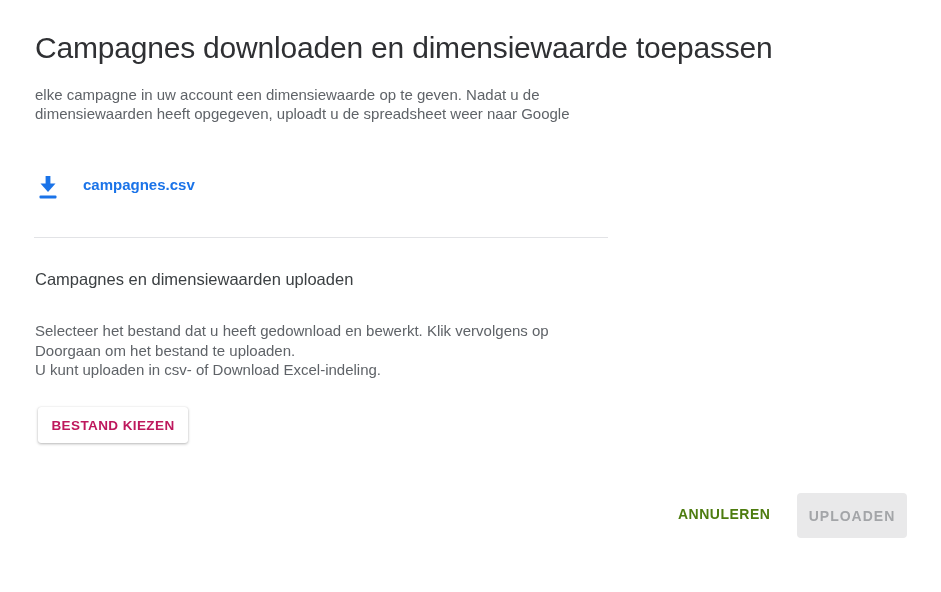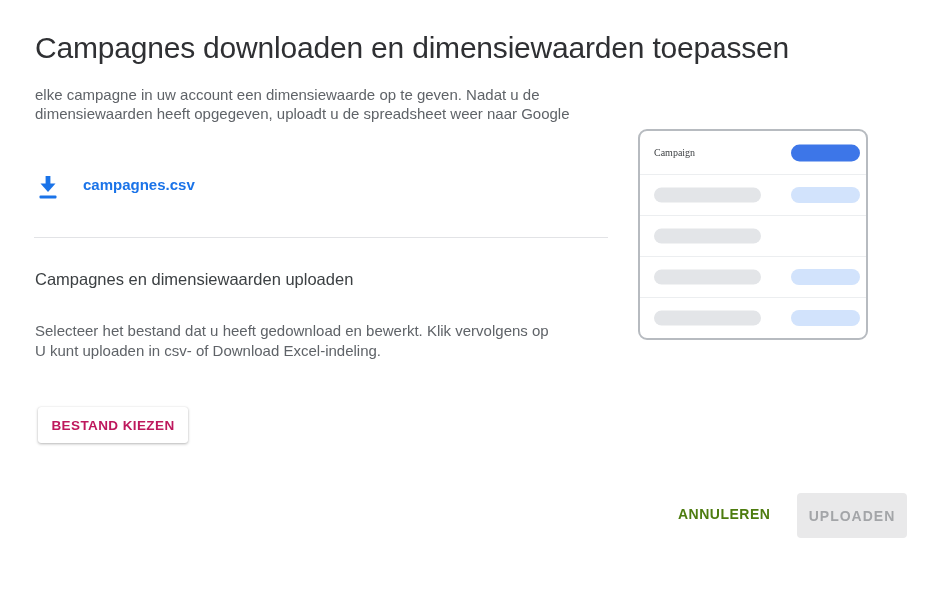--- a/index.html
+++ b/index.html
@@ -95,21 +95,21 @@
     font-family:inherit;font-size:14px;font-weight:700;color:var(--disabled-button-text);
     letter-spacing:1px;cursor:default;white-space:nowrap;
     display:flex;align-items:center;justify-content:center;
   }
 </style>
 </head>
 <body>
 
 <div class="dialog">
 
-  <h1 class="title">Campagnes downloaden en dimensiewaarden toepassen</h1>
+  <h1 class="title">Campagnes downloaden en dimensiewaarde toepassen</h1>
 
   <div class="para para-download">
     <div class="line">elke campagne in uw account een dimensiewaarde op te geven. Nadat u de</div>
     <div class="line">dimensiewaarden heeft opgegeven, uploadt u de spreadsheet weer naar Google</div>
   </div>
 
   <div class="download-row">
     <svg class="dl-icon" viewBox="0 0 18 23" xmlns="http://www.w3.org/2000/svg">
       <rect x="6.6" y="0" width="4.8" height="8.5" fill="var(--link-blue)"></rect>
       <polygon points="1.5,7.5 16.5,7.5 9,16" fill="var(--link-blue)"></polygon>
@@ -117,45 +117,23 @@
     </svg>
     <a class="file-link">campagnes.csv</a>
   </div>
 
   <div class="divider"></div>
 
   <h2 class="subheading">Campagnes en dimensiewaarden uploaden</h2>
 
   <div class="para para-upload">
     <div class="line">Selecteer het bestand dat u heeft gedownload en bewerkt. Klik vervolgens op</div>
+    <div class="line">Doorgaan om het bestand te uploaden.</div>
     <div class="line">U kunt uploaden in csv- of Download Excel-indeling.</div>
   </div>
 
   <button class="choose-btn">BESTAND KIEZEN</button>
 
-  <div class="illus-card">
-    <div class="illus-header">
-      <span class="illus-header-label">Campaign</span>
-      <div class="pill header-pill"></div>
-    </div>
-    <div>
-        <div class="illus-row">
-          <div class="pill left"></div>
-          <div class="pill right"></div>
-        </div>
-        <div class="illus-row">
-          <div class="pill left"></div>
-        </div>
-        <div class="illus-row">
-          <div class="pill left"></div>
-          <div class="pill right"></div>
-        </div>
-        <div class="illus-row">
-          <div class="pill left"></div>
-          <div class="pill right"></div>
-        </div>
-      </div>
-  </div>
 
   <button class="cancel-btn">ANNULEREN</button>
   <button class="upload-btn" disabled="">UPLOADEN</button>
 
 </div>
 
 </body></html>

